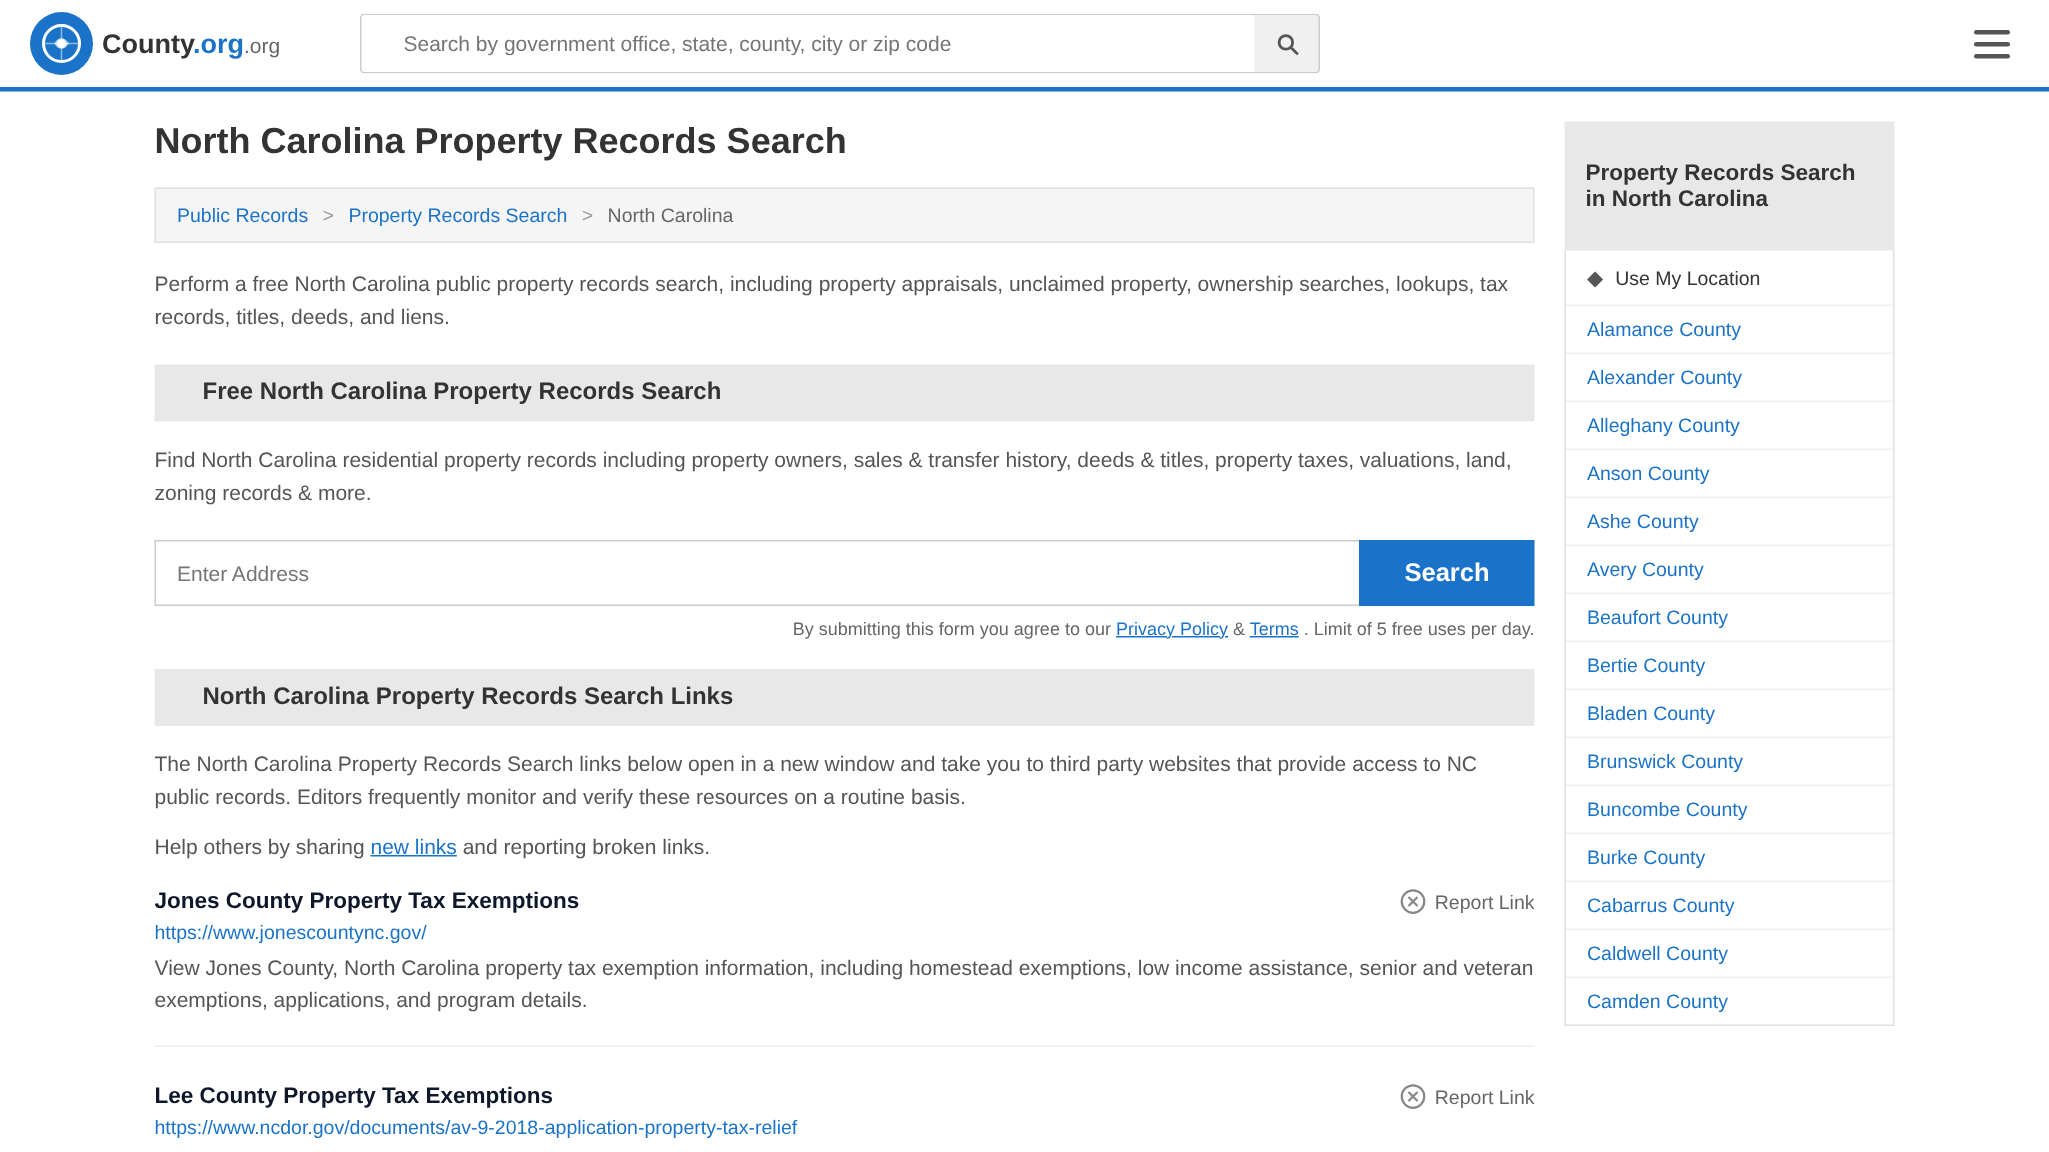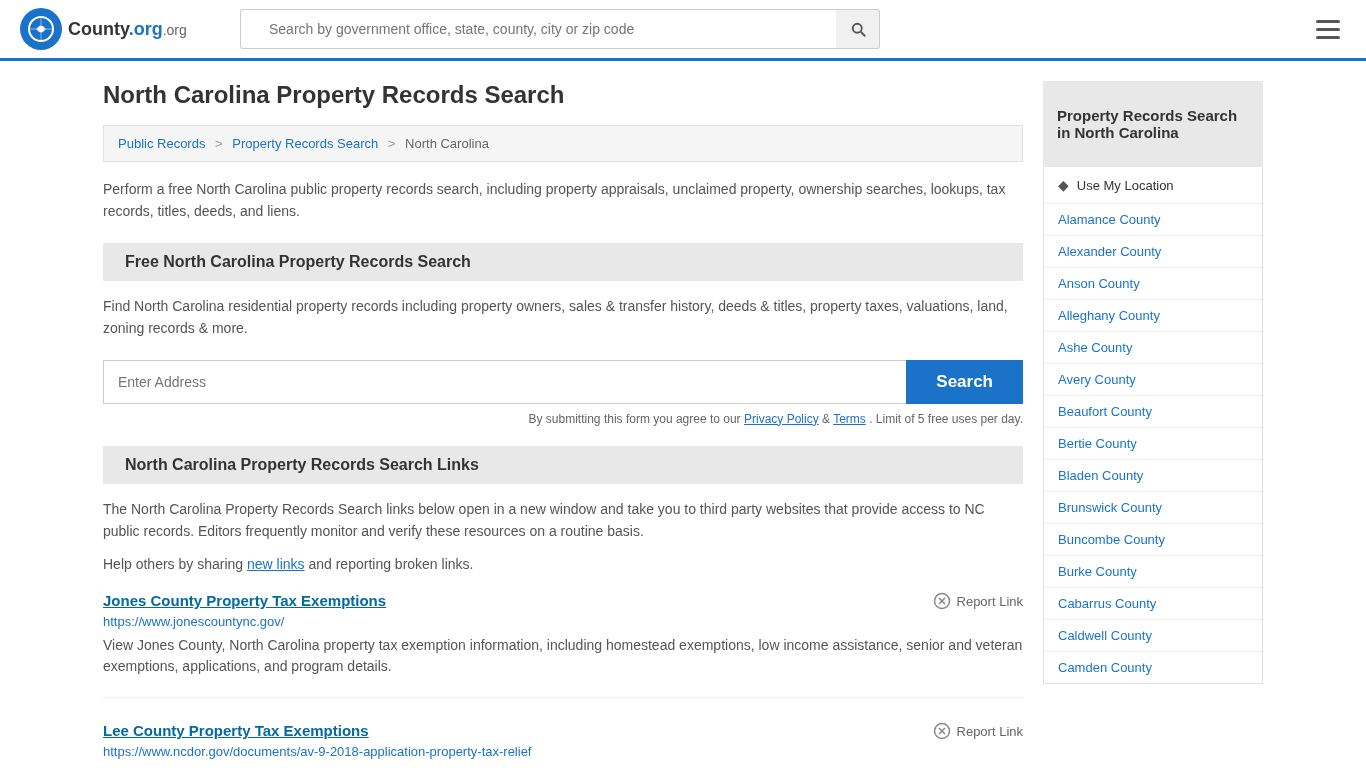--- a/index.html
+++ b/index.html
@@ -120,21 +120,21 @@
     .description {
       font-size: 14px;
       color: #555;
       line-height: 1.6;
       margin-bottom: 20px;
     }
 
     
     .section-header {
       background: #e8e8e8;
-      padding: 10px 22px;
+      padding: 10px 32px;
       font-size: 16px;
       font-weight: bold;
       color: #333;
       margin-bottom: 14px;
     }
 
     
     .search-form {
       margin-bottom: 20px;
     }
@@ -193,22 +193,21 @@
     }
     .link-item-header {
       display: flex;
       justify-content: space-between;
       align-items: flex-start;
       margin-bottom: 4px;
     }
     .link-item-title {
       font-size: 15px;
       font-weight: bold;
-      color: #0369a1;
-      text-decoration: underline;
+      color: #0f172a;
       cursor: pointer;
     }
     .report-link-btn {
       display: flex;
       align-items: center;
       gap: 6px;
       color: #666;
       font-size: 13px;
       cursor: pointer;
       background: none;
@@ -388,24 +387,24 @@
           <span>Use My Location</span>
         </a>
       </li>
       <li>
           <a class="sidebar-county-link" href="#">Alamance County</a>
         </li>
       <li>
           <a class="sidebar-county-link" href="#">Alexander County</a>
         </li>
       <li>
+          <a class="sidebar-county-link" href="#">Alleghany County</a>
+        </li>
+      <li>
           <a class="sidebar-county-link" href="#">Anson County</a>
-        </li>
-      <li>
-          <a class="sidebar-county-link" href="#">Alleghany County</a>
         </li>
       <li>
           <a class="sidebar-county-link" href="#">Ashe County</a>
         </li>
       <li>
           <a class="sidebar-county-link" href="#">Avery County</a>
         </li>
       <li>
           <a class="sidebar-county-link" href="#">Beaufort County</a>
         </li>

